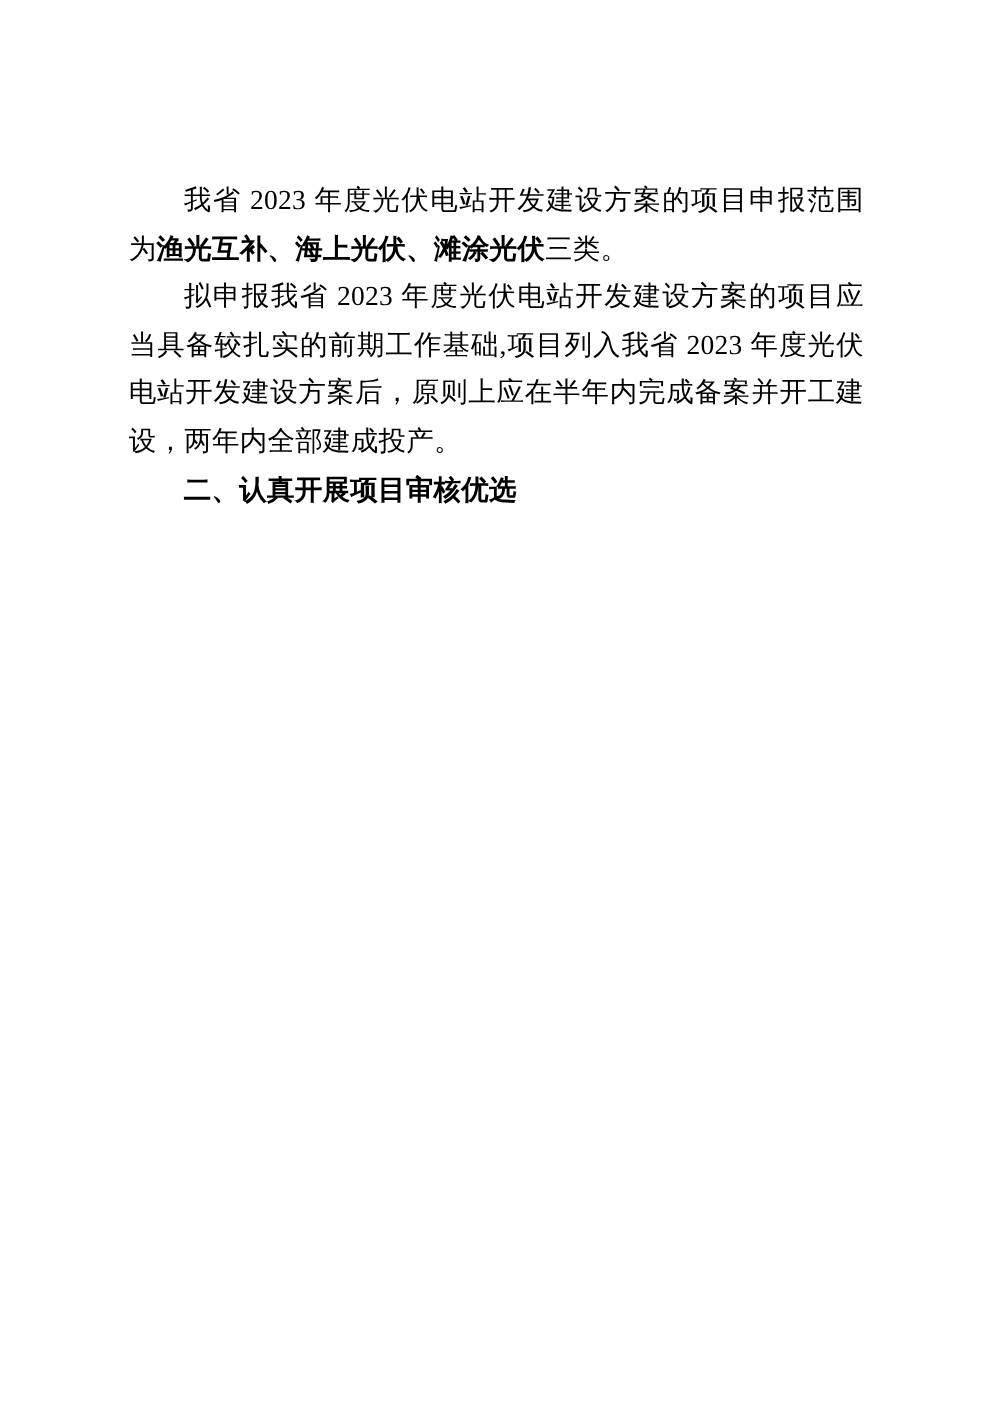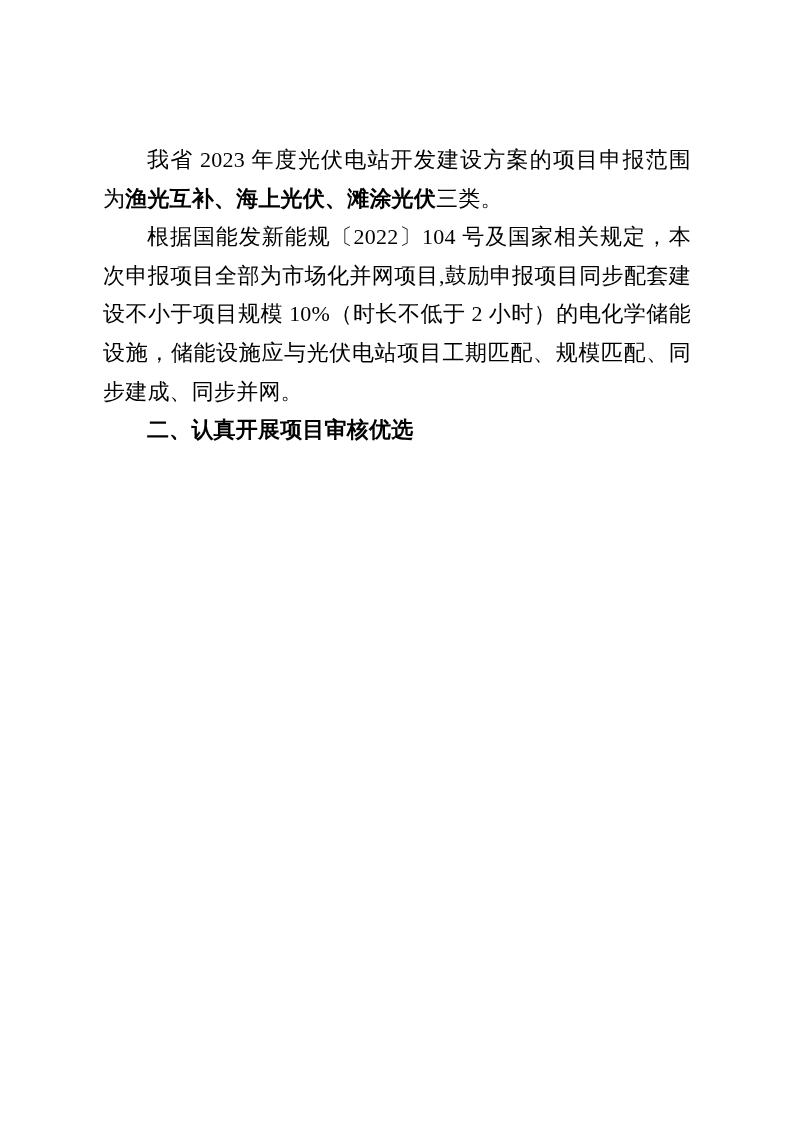--- a/index.html
+++ b/index.html
@@ -44,15 +44,15 @@
     font-weight: 700;
     font-style: italic;
     text-align: left;
   }
 </style>
 </head>
 <body>
 
 <div class="page" style="background: rgb(255, 255, 255); color: rgb(0, 0, 0);">
     <p class="para body"><span class="run">我省 2023 年度光伏电站开发建设方案的项目申报范围为</span><span class="run bold">渔光互补、海上光伏、滩涂光伏</span><span class="run">三类。</span></p>
-    <p class="para body"><span class="run">根据国能发新能规〔2022〕104 号及国家相关规定，本次申报项目全部为市场化并网项目,鼓励申报项目同步配套建设不小于项目规模 10%（时长不低于 2 小时）的电化学储能设施，储能设施应与光伏电站项目工期匹配、规模匹配、同步建成、同步并网。</span></p>
+    <p class="para body"><span class="run">拟申报我省 2023 年度光伏电站开发建设方案的项目应当具备较扎实的前期工作基础,项目列入我省 2023 年度光伏电站开发建设方案后，原则上应在半年内完成备案并开工建设，两年内全部建成投产。</span></p>
     <p class="para heading-hei"><span class="run bold">二、认真开展项目审核优选</span></p>
   </div>
 
 </body></html>

